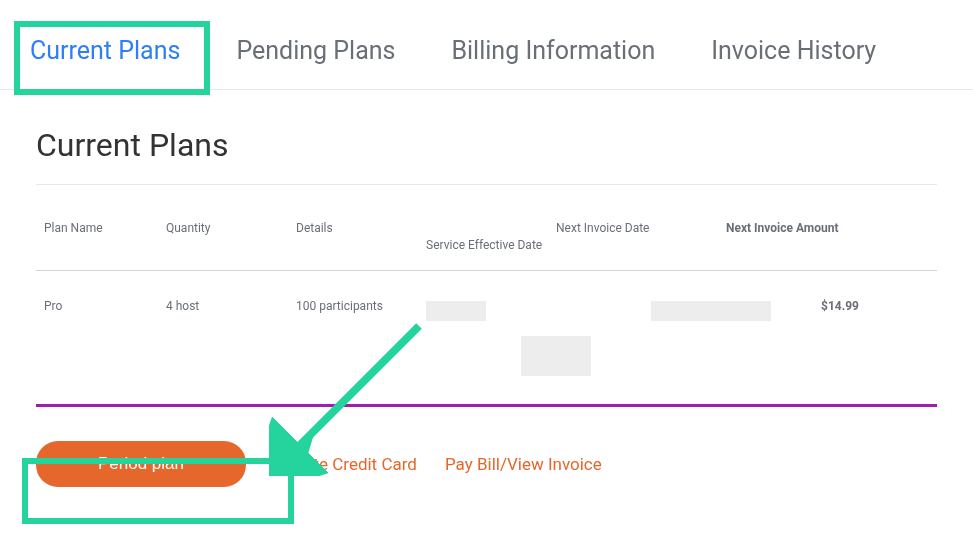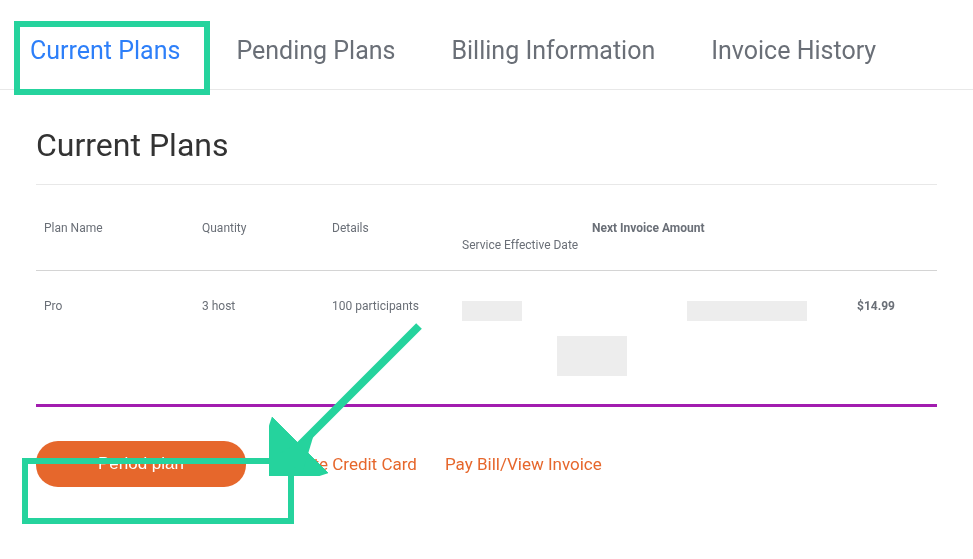--- a/index.html
+++ b/index.html
@@ -71,21 +71,21 @@
       border-bottom: 3px solid #a21caf;
       padding: 28px 0;
       align-items: flex-start;
     }
     .col {
       color: #6a6f77;
       font-size: 12px;
       padding-right: 10px;
     }
     .col-plan-name { width: 130px; padding-left: 8px; }
-    .col-quantity { width: 130px; margin-left: 36px; }
+    .col-quantity { width: 130px; }
     .col-details { width: 130px; }
     .col-billing-period { width: 95px; }
     .col-service-date { width: 130px; margin-top: 35px; }
     .col-next-invoice-date { width: 170px; }
     .col-next-invoice-amount { flex: 1; font-weight: bold; }
     .pixelated {
       background: #ededed;
       height: 20px;
       width: 60px;
       margin-top: 2px;
@@ -138,25 +138,26 @@
 <div class="highlight-box-tab"></div>
 
 <h1 class="page-title">Current Plans</h1>
 
 <div class="table-container">
   <div class="table-header">
     <div class="col col-plan-name">Plan Name</div>
     <div class="col col-quantity">Quantity</div>
     <div class="col col-details">Details</div>
     <div class="col col-service-date">Service Effective Date</div>
+    <div class="col col-next-invoice-date">Next Invoice Date</div>
     <div class="col col-next-invoice-amount">Next Invoice Amount</div>
   </div>
   <div class="table-row">
     <div class="col col-plan-name">Pro</div>
-    <div class="col col-quantity">3 host</div>
+    <div class="col col-quantity">4 host</div>
     <div class="col col-details">100 participants</div>
     <div class="col col-billing-period">
       <div class="pixelated"></div>
     </div>
     <div class="col col-service-date">
       <div class="pixelated stack"></div>
     </div>
     <div class="col col-next-invoice-date">
       <div class="pixelated wide"></div>
     </div>

